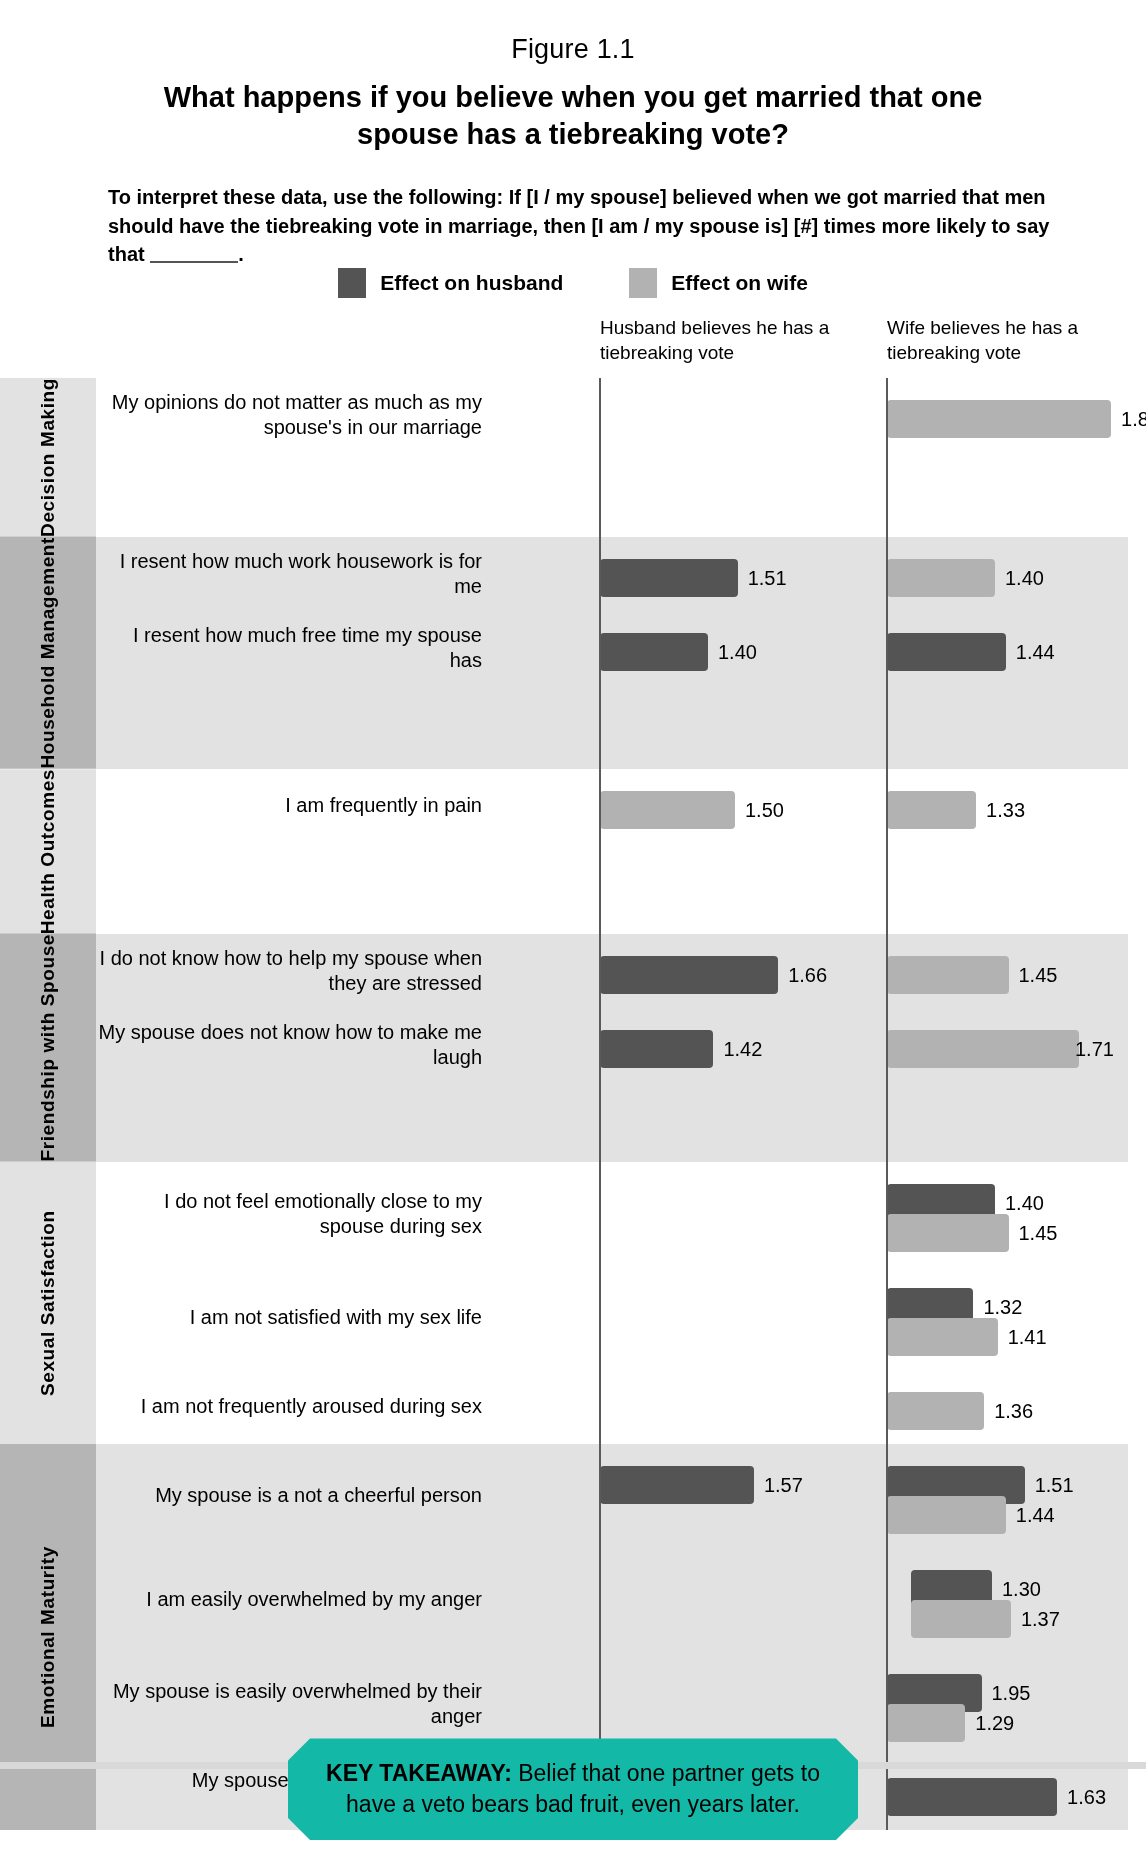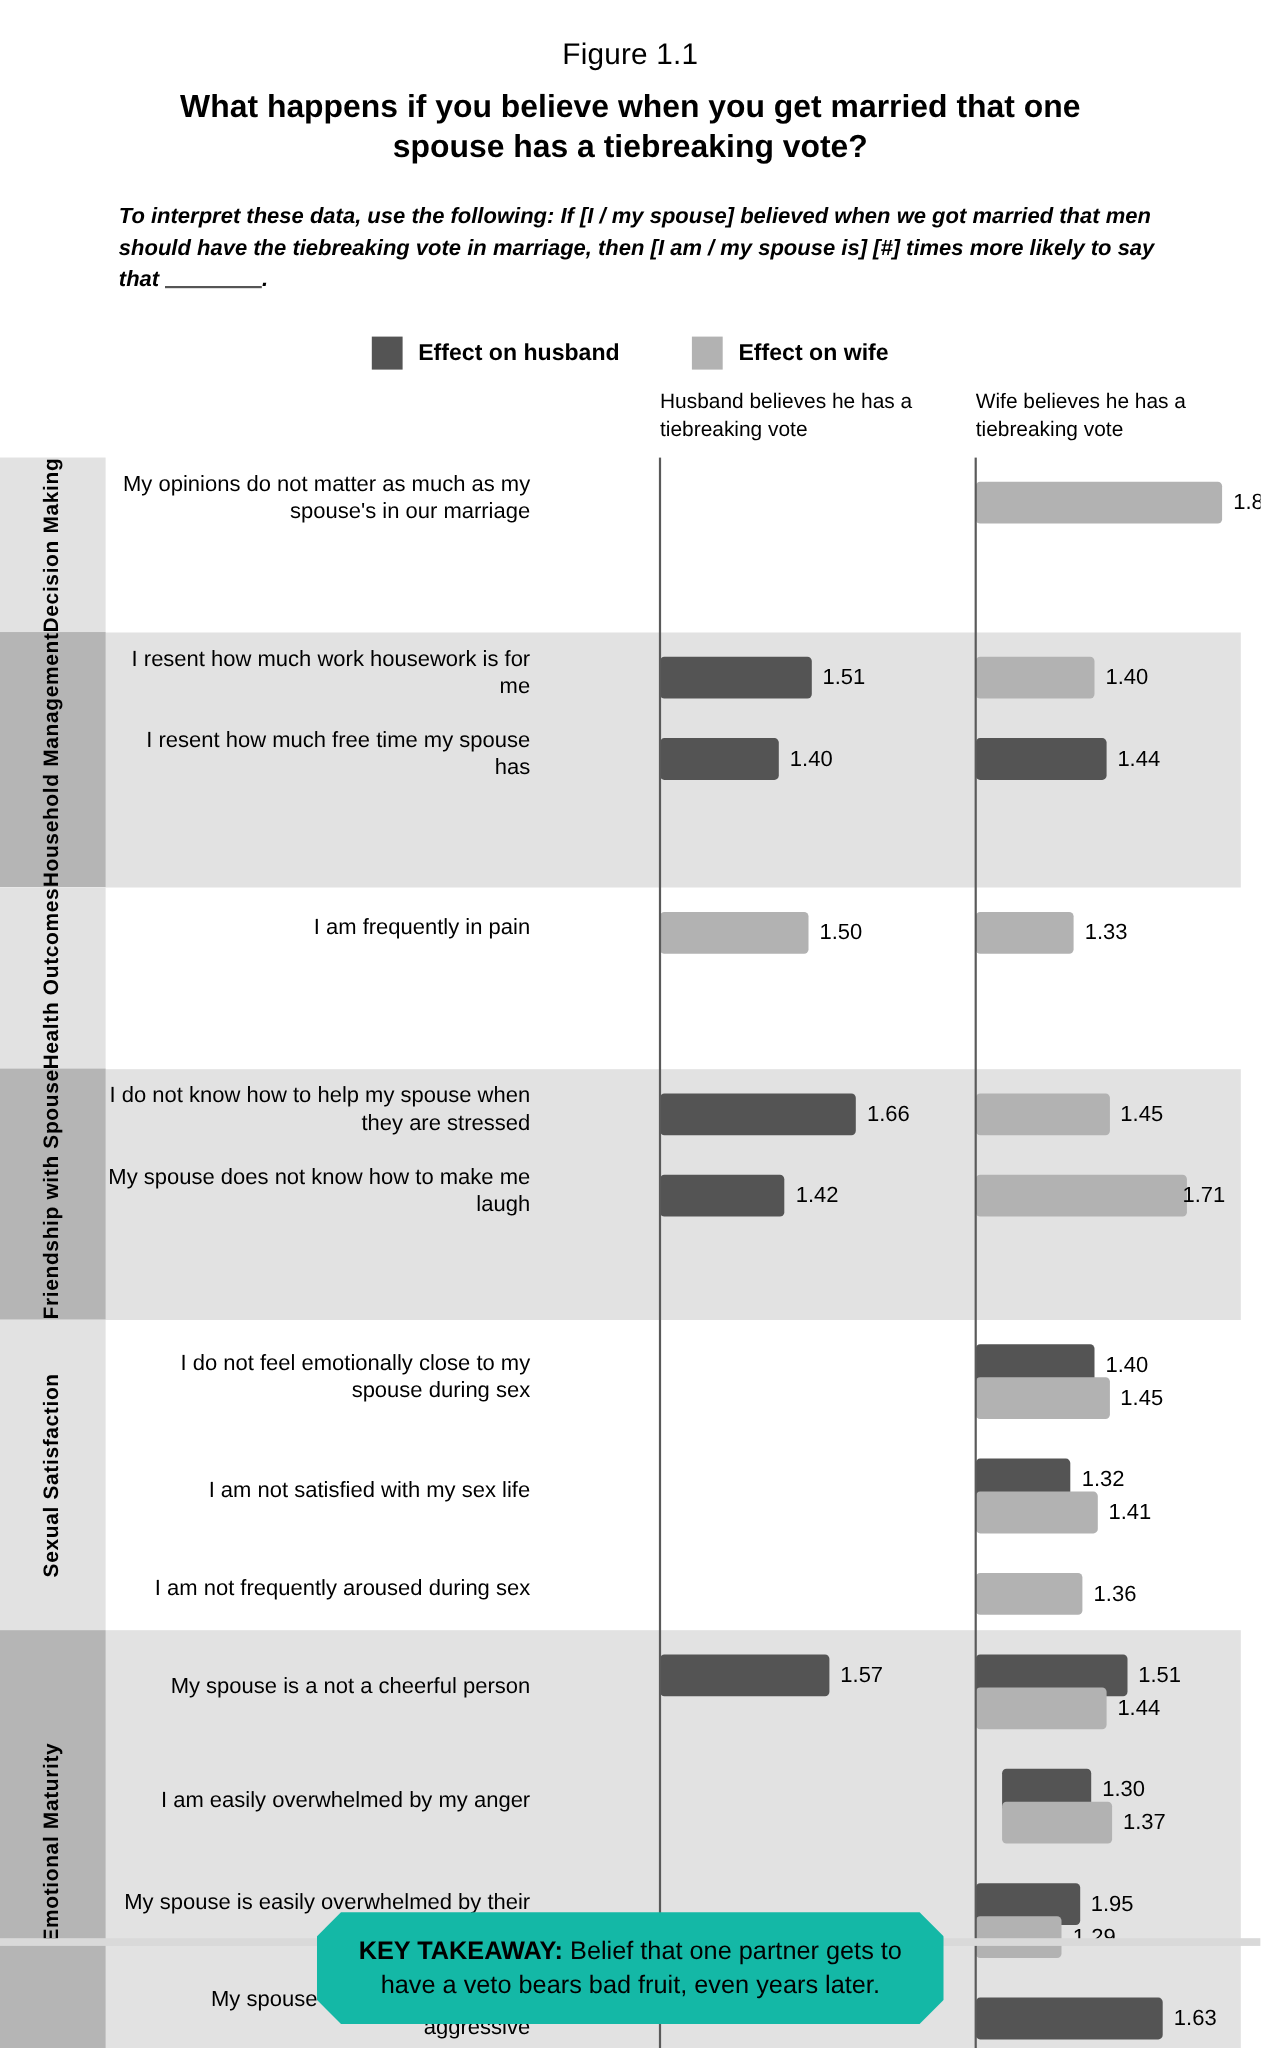--- a/index.html
+++ b/index.html
@@ -20,38 +20,36 @@
   .fig-title{
     text-align:center;
     font-size:29px;
     font-weight:bold;
     line-height:1.28;
     margin-top:14px;
     padding:0 150px;
   }
   .interp{
     font-size:20px;
-    font-style:italic;
     font-weight:bold;
     line-height:1.42;
     margin:30px 84px 0 108px;
   }
   .blank-line{
     display:inline-block;
     width:88px;
     border-bottom:2px solid #555;
     vertical-align:-2px;
   }
   
   .legend{
     display:flex;
     justify-content:center;
     align-items:flex-end;
     gap:66px;
-    margin-top:38px;
   }
   .legend-item{display:flex;align-items:center;gap:14px;}
   .swatch{width:28px;height:30px;display:block;}
   .sw-husband{background:#545454;}
   .sw-wife{background:#b2b2b2;}
   .legend-label{font-size:21px;font-weight:bold;}
 
   
   .chart{
     position:relative;

